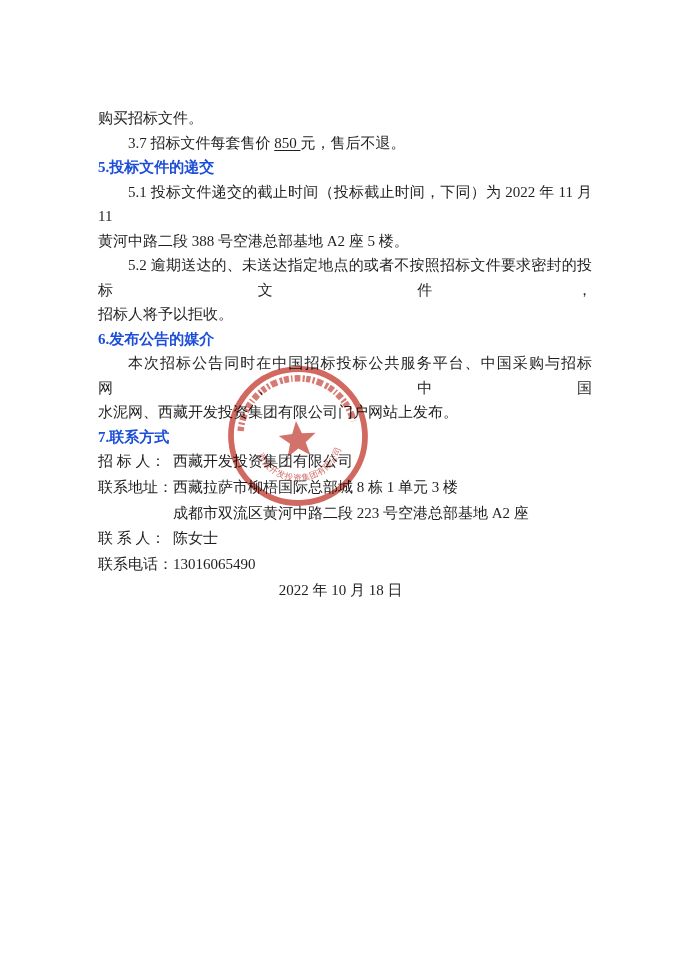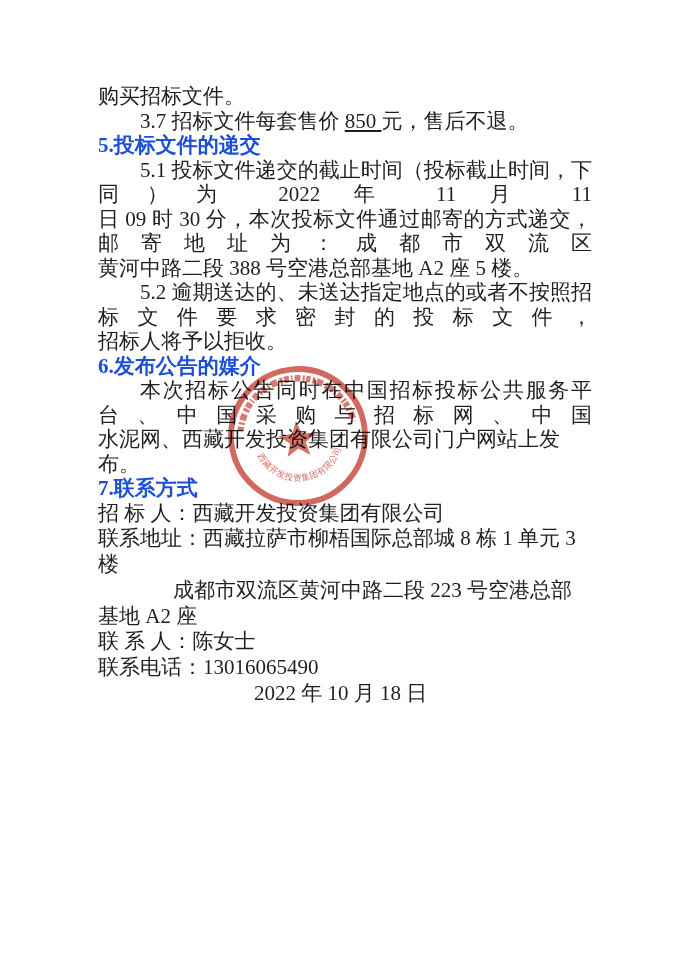--- a/index.html
+++ b/index.html
@@ -6,23 +6,23 @@
   .page{
     position:relative;
     width:690px;height:975px;
     background:#ffffff;
     overflow:hidden;
     font-family:"Liberation Serif","DejaVu Serif",serif;
     color:#1f1f1f;
   }
   .textcol{
     position:absolute;
-    left:98px;top:84px;
+    left:98px;top:106px;
     width:494px;
-    font-size:21px;
+    font-size:15px;
     line-height:24.5px;
   }
   .textcol p{margin:0;}
   .ind{text-indent:2em;}
   .b{font-weight:bold;color:#1d4ed8;}
   .jf{text-align:justify;text-align-last:justify;}
   .u{text-decoration:underline;text-underline-offset:2px;text-align:right;}
   .contacts{margin-top:0;line-height:25.8px;}
   .clabel{display:inline-block;min-width:75px;white-space:pre;}
   .dateline{
@@ -43,21 +43,20 @@
 </head>
 <body>
 
 <div class="page">
 
   <div class="textcol">
     <p>购买招标文件。</p>
     <p class="ind"><span>3.7 招标文件每套售价 </span><span class="u">850 </span><span>元，售后不退。</span></p>
     <p class="b">5.投标文件的递交</p>
     <p class="ind jf">5.1 投标文件递交的截止时间（投标截止时间，下同）为 2022 年 11 月 11</p>
-    <p class="jf">日 09 时 30 分，本次投标文件通过邮寄的方式递交，邮寄地址为：成都市双流区</p>
     <p>黄河中路二段 388 号空港总部基地 A2 座 5 楼。</p>
     <p class="ind jf">5.2 逾期送达的、未送达指定地点的或者不按照招标文件要求密封的投标文件，</p>
     <p>招标人将予以拒收。</p>
     <p class="b">6.发布公告的媒介</p>
     <p class="ind jf">本次招标公告同时在中国招标投标公共服务平台、中国采购与招标网、中国</p>
     <p>水泥网、西藏开发投资集团有限公司门户网站上发布。</p>
     <p class="b">7.联系方式</p>
 
     <div class="contacts">
       <p><span class="clabel">招 标 人：</span><span>西藏开发投资集团有限公司</span></p>

